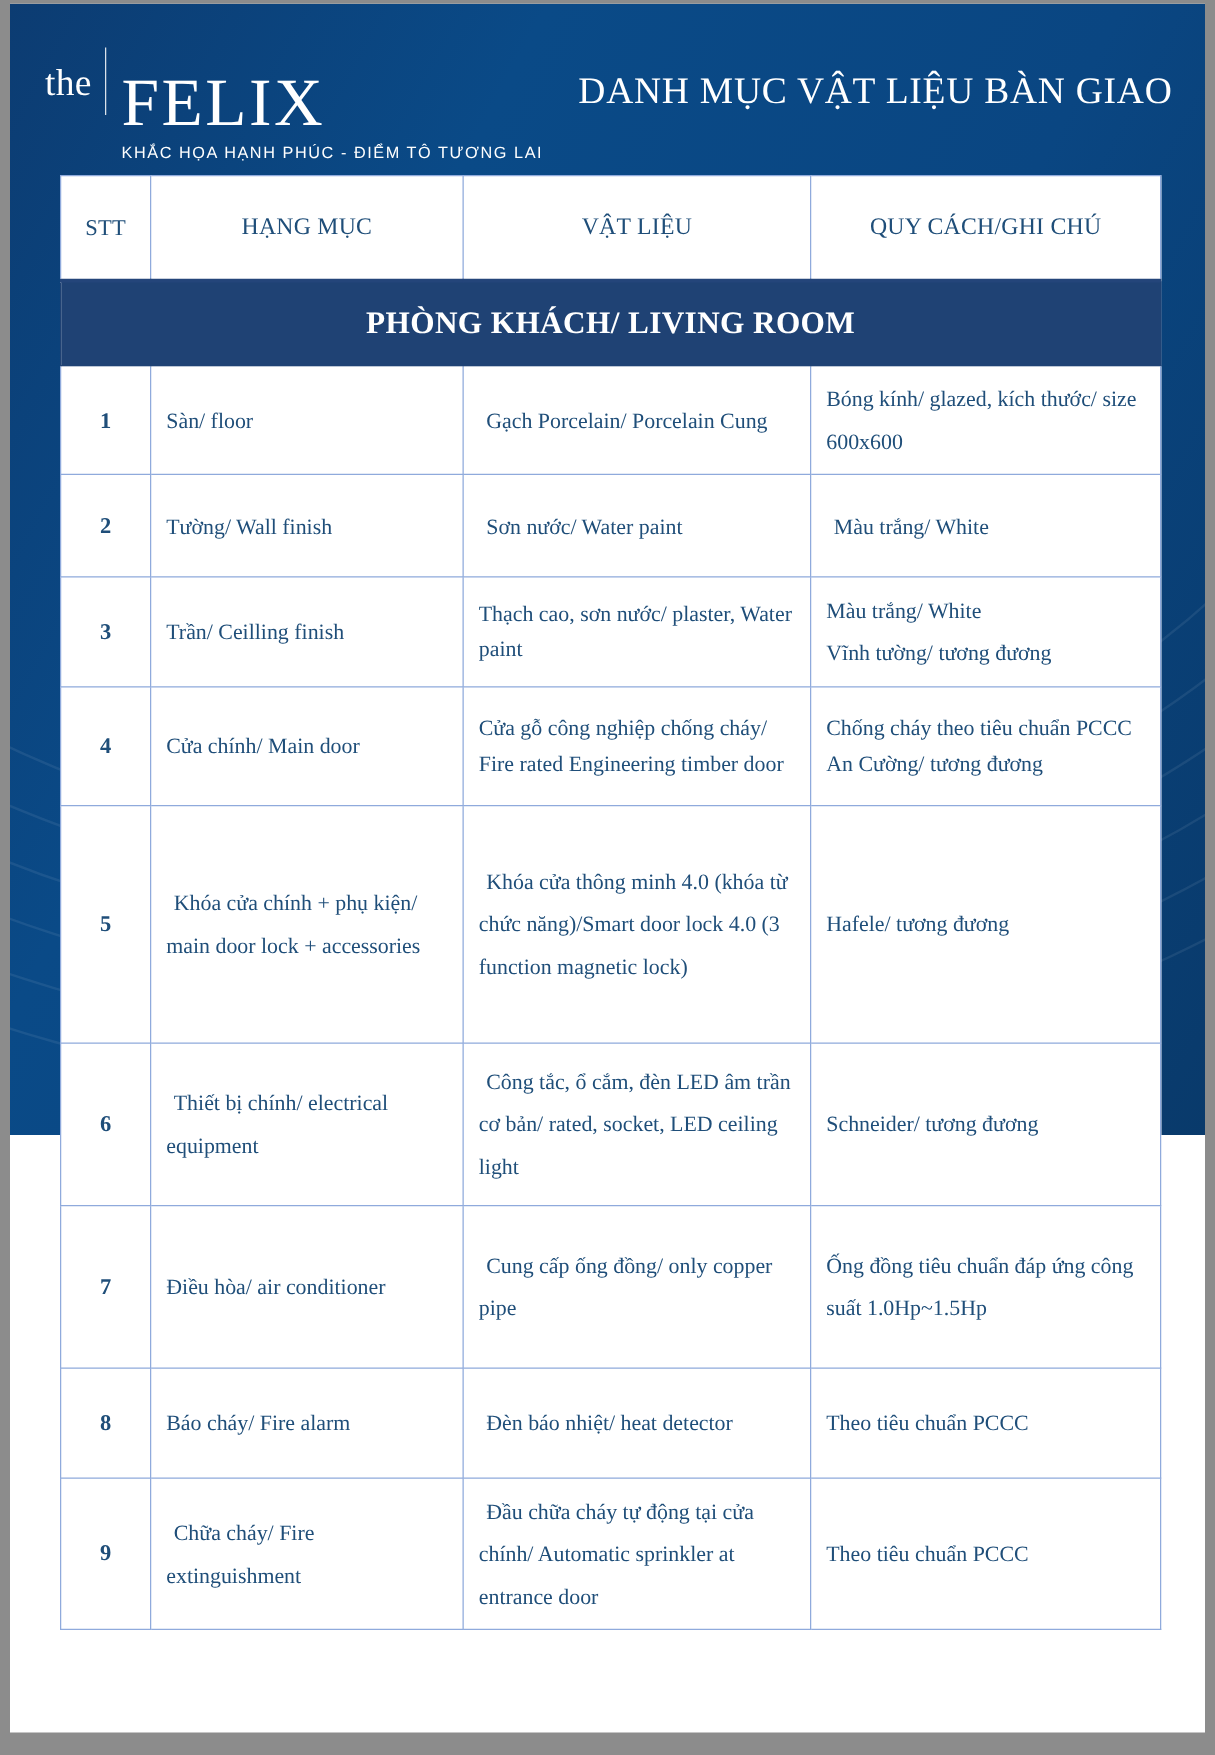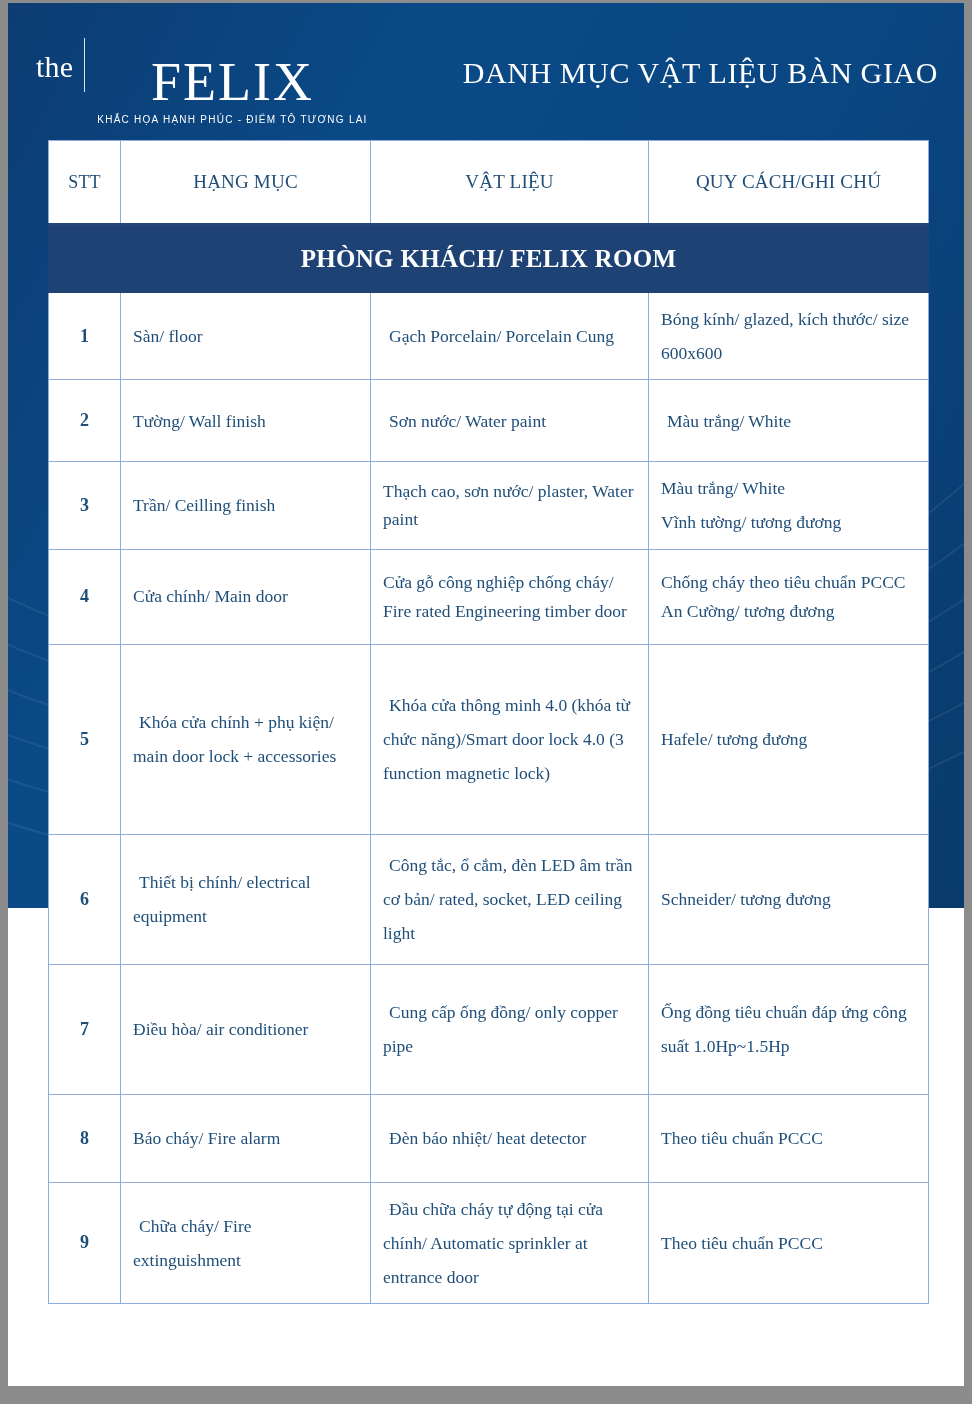--- a/index.html
+++ b/index.html
@@ -58,21 +58,20 @@
   .arc.a5 { width: 1980px; height: 1550px; left: -600px; top: -710px; }
   .arc.a6 { width: 2100px; height: 1650px; left: -660px; top: -770px; }
 
   
   .header {
     position: absolute;
     left: 0; top: 0;
     width: 972px;
     height: 122px;
     z-index: 5;
-    text-align: center;
   }
 
   .logo-block {
     position: absolute;
     left: 36px;
     top: 36px;
     display: flex;
     align-items: flex-start;
   }
   .logo-the {
@@ -97,21 +96,21 @@
     font-family: "Liberation Serif", serif;
     font-size: 54px;
     line-height: 0.98;
     color: #ffffff;
     letter-spacing: 2px;
     margin-top: 20px;
   }
   .logo-tagline {
     margin-top: 5px;
     font-family: "Liberation Sans", sans-serif;
-    font-size: 10px;
+    font-size: 13px;
     letter-spacing: 1.25px;
     color: #ffffff;
     white-space: nowrap;
   }
 
   .doc-title {
     position: absolute;
     right: 34px;
     top: 56px;
     font-family: "Liberation Serif", serif;
@@ -270,21 +269,21 @@
         <tr>
           <th class="h-stt">STT</th>
           <th>HẠNG MỤC</th>
           <th>VẬT LIỆU</th>
           <th>QUY CÁCH/GHI CHÚ</th>
         </tr>
       </thead>
       <tbody>
 
         <tr class="section-row">
-          <td colspan="4">PHÒNG KHÁCH/ FELIX ROOM</td>
+          <td colspan="4">PHÒNG KHÁCH/ LIVING ROOM</td>
         </tr>
 
         <tr class="r1">
           <td class="stt">1</td>
           <td class="cell">Sàn/ floor</td>
           <td class="cell lead">Gạch Porcelain/ Porcelain Cung</td>
           <td class="cell note">Bóng kính/ glazed, kích thước/ size 600x600</td>
         </tr>
 
         <tr class="r2">

